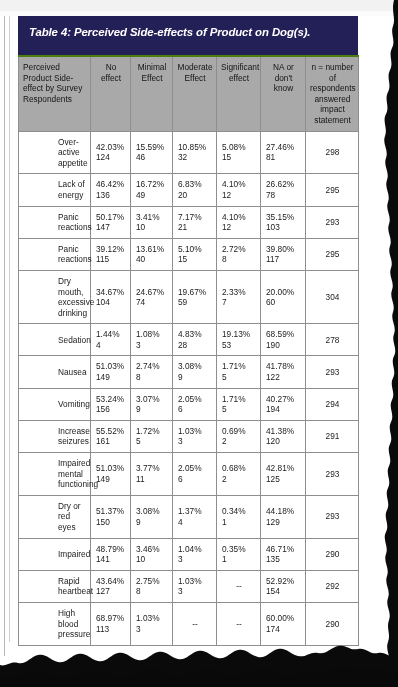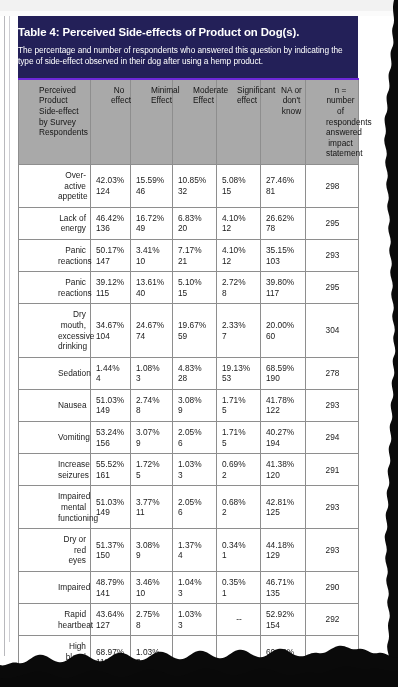--- a/index.html
+++ b/index.html
@@ -38,23 +38,24 @@
   .torn{position:absolute;pointer-events:none;}
   .torn-right{right:0;top:0;width:38px;height:687px;}
   .torn-bottom{left:0;bottom:0;width:398px;height:64px;}
 
   
   .table-wrap{
     position:absolute;left:18px;top:16px;width:340px;
   }
   .tbl-header{
     background:#232058;
-    padding:9px 11px 10px 0;
+    padding:9px 11px 10px 11px;
     box-sizing:border-box;
     width:340px;
+    font-style:italic;
   }
   .tbl-title{
     color:#ffffff;font-weight:bold;font-size:11.4px;line-height:14px;
     letter-spacing:-0.1px;margin:0 0 6px 0;
   }
   .tbl-sub{
     color:#ffffff;font-size:8.3px;line-height:11.4px;margin:0;
     letter-spacing:-0.05px;
   }
   table{
@@ -66,33 +67,33 @@
     padding:0;
     vertical-align:middle;
     font-weight:normal;
   }
   thead th{
     background:#a9a9a9;
     color:#141414;
     text-align:center;
     font-size:8.3px;
     line-height:10.6px;
-    padding:5px 3px 5px 20px;
+    padding:5px 3px 5px 4px;
     vertical-align:top;
-    border-top:2px solid #6d28d9;
+    border-top:2px solid #4d7c0f;
   }
   thead th.col-label{
     text-align:left;
   }
   tbody td{
     background:#ffffff;
     line-height:10.6px;
     padding:5px 4px 5px 5px;
   }
-  tbody td.c-label{text-align:right;padding-left:39px;}
+  tbody td.c-label{text-align:left;padding-left:39px;}
   tbody td.c-val{text-align:left;padding-left:5px;}
   tbody td.c-n{text-align:center;vertical-align:middle;}
   .pct{display:block;}
   .cnt{display:block;}
   .dash{display:block;text-align:center;}
   col.w-label{width:72px;}
   col.w-v1{width:40px;}
   col.w-v2{width:42px;}
   col.w-v3{width:44px;}
   col.w-v4{width:44px;}
@@ -106,21 +107,20 @@
 
   <div class="scan-top-band"></div>
   <div class="scan-top-band2"></div>
   <div class="page-edge-left"></div>
   <div class="page-edge-left2"></div>
 
   <div class="table-wrap">
 
     <div class="tbl-header">
       <div class="tbl-title">Table 4: Perceived Side-effects of Product on Dog(s).</div>
-      <div class="tbl-sub">The percentage and number of respondents who answered this question by indicating the type of side-effect observed in their dog after using a hemp product.</div>
     </div>
 
     <table>
       <colgroup>
         <col class="w-label">
           <col class="w-v1">
           <col class="w-v2">
           <col class="w-v3">
         <col class="w-v4">
           <col class="w-v5">

